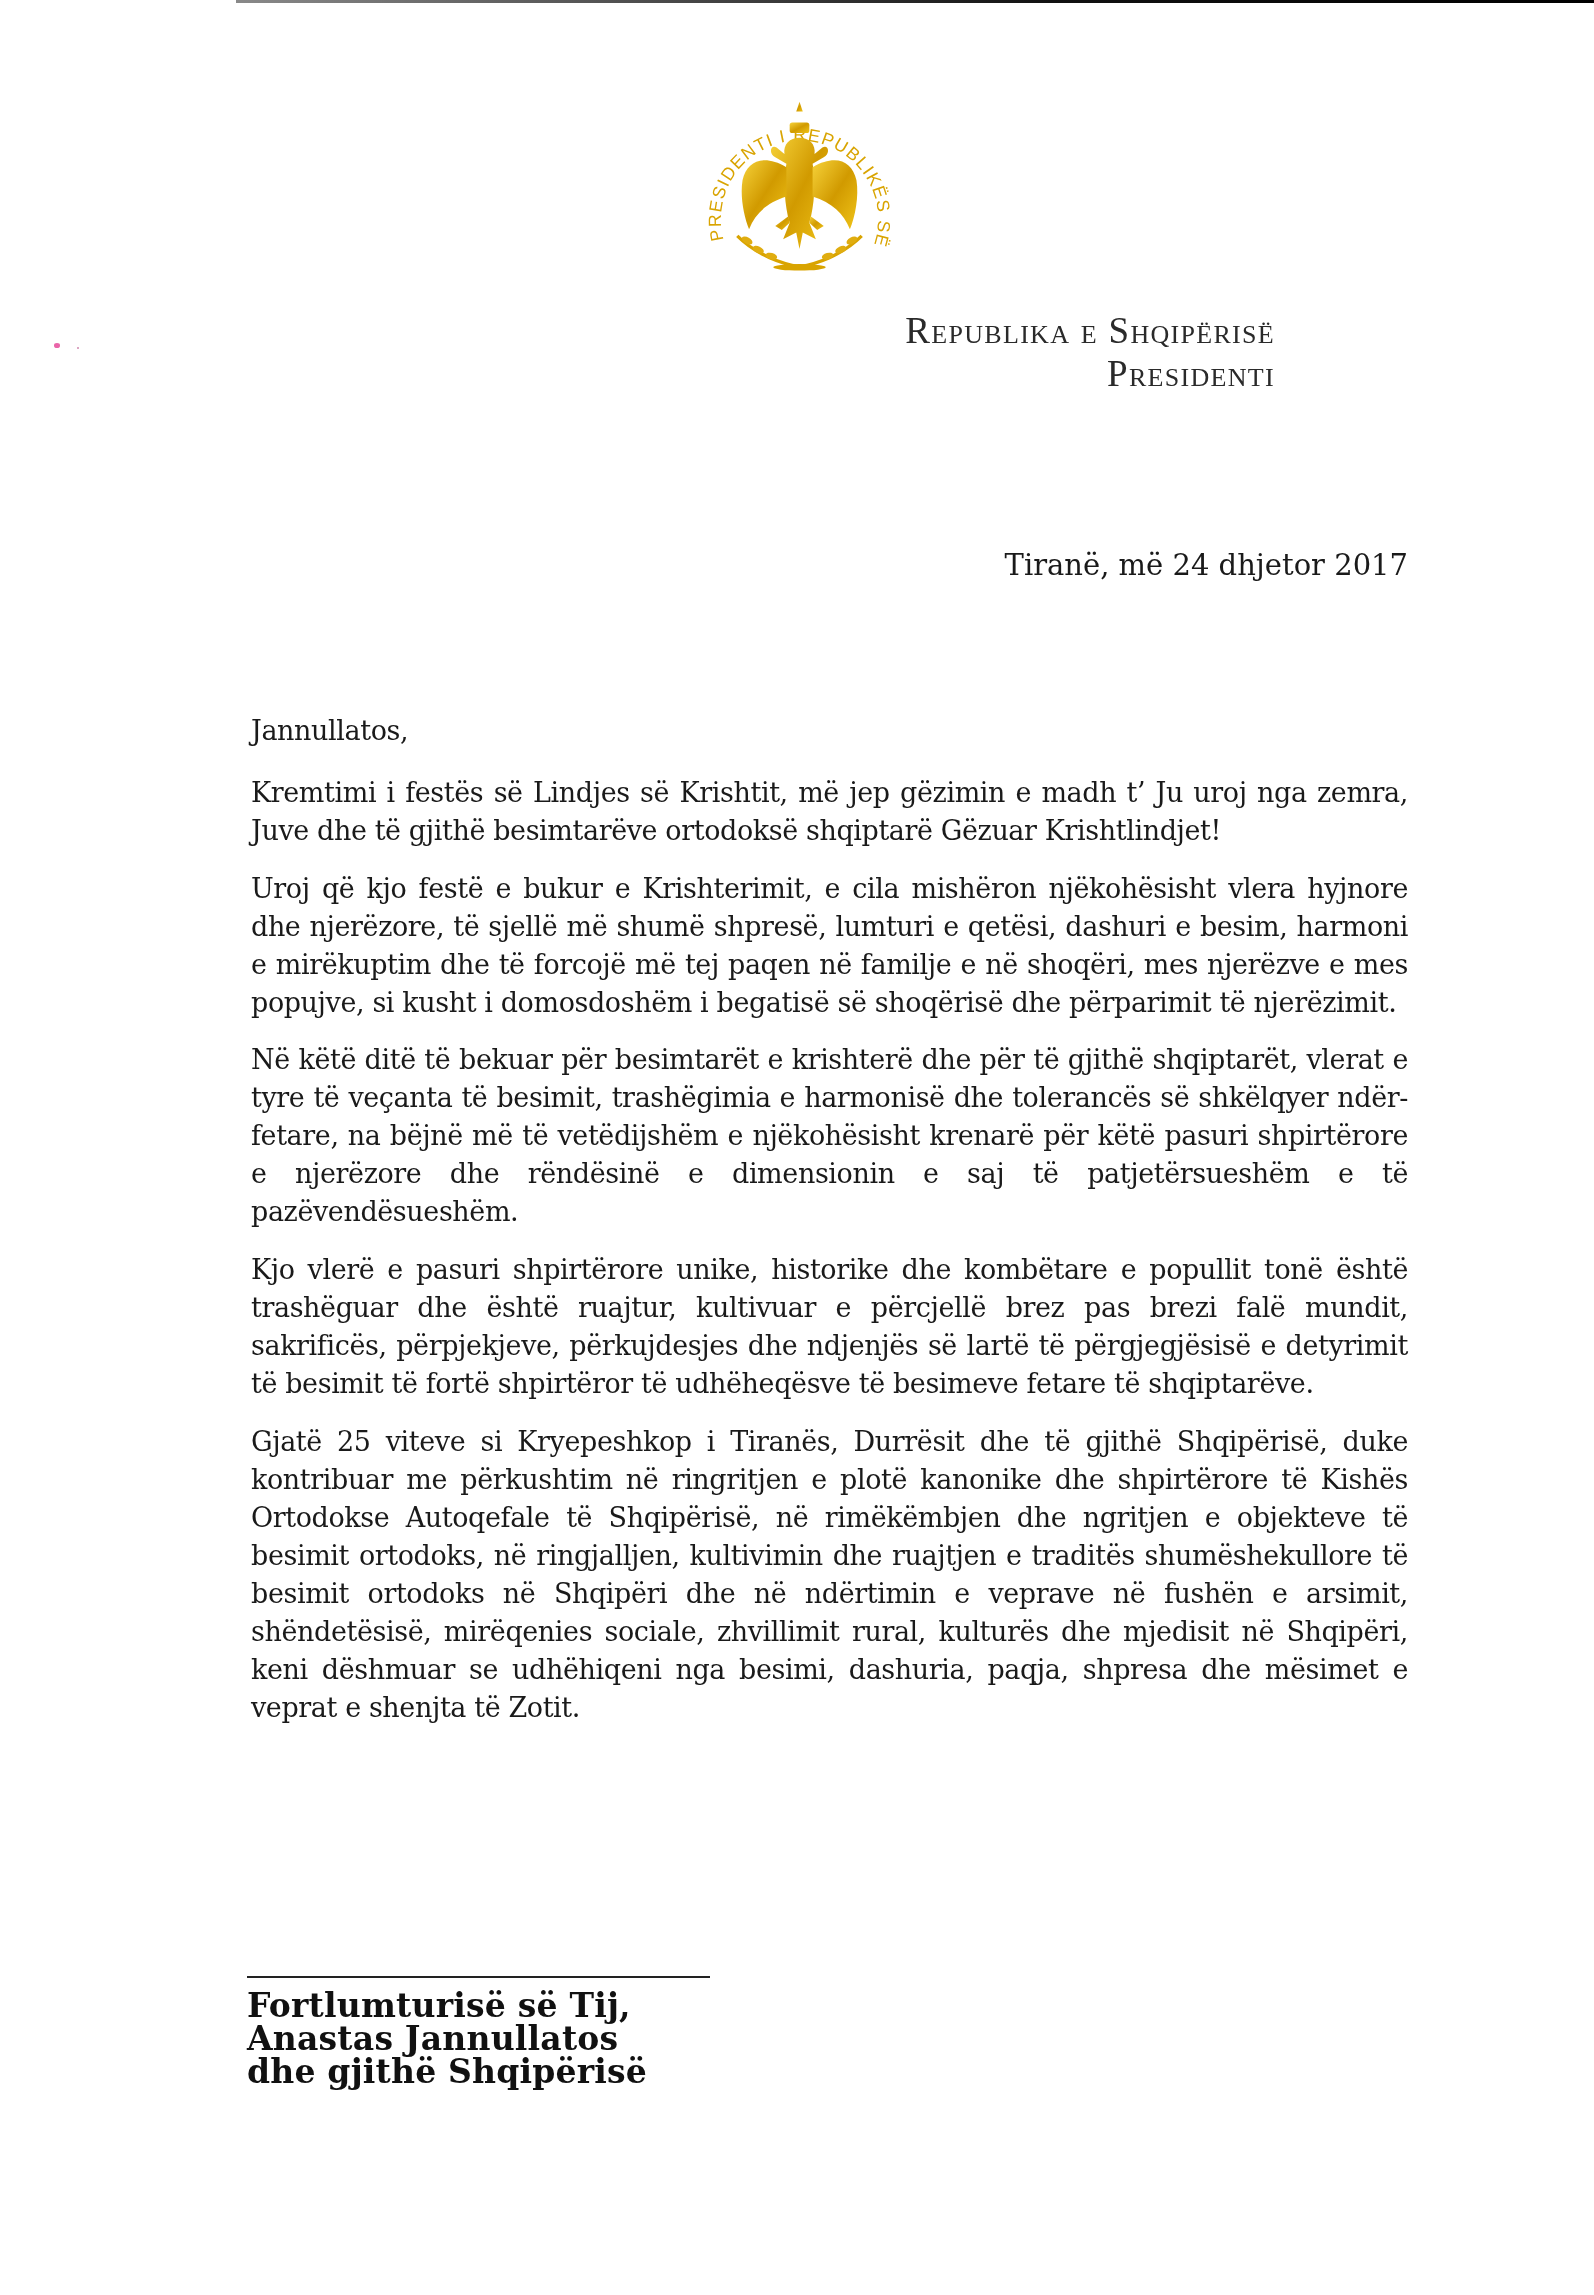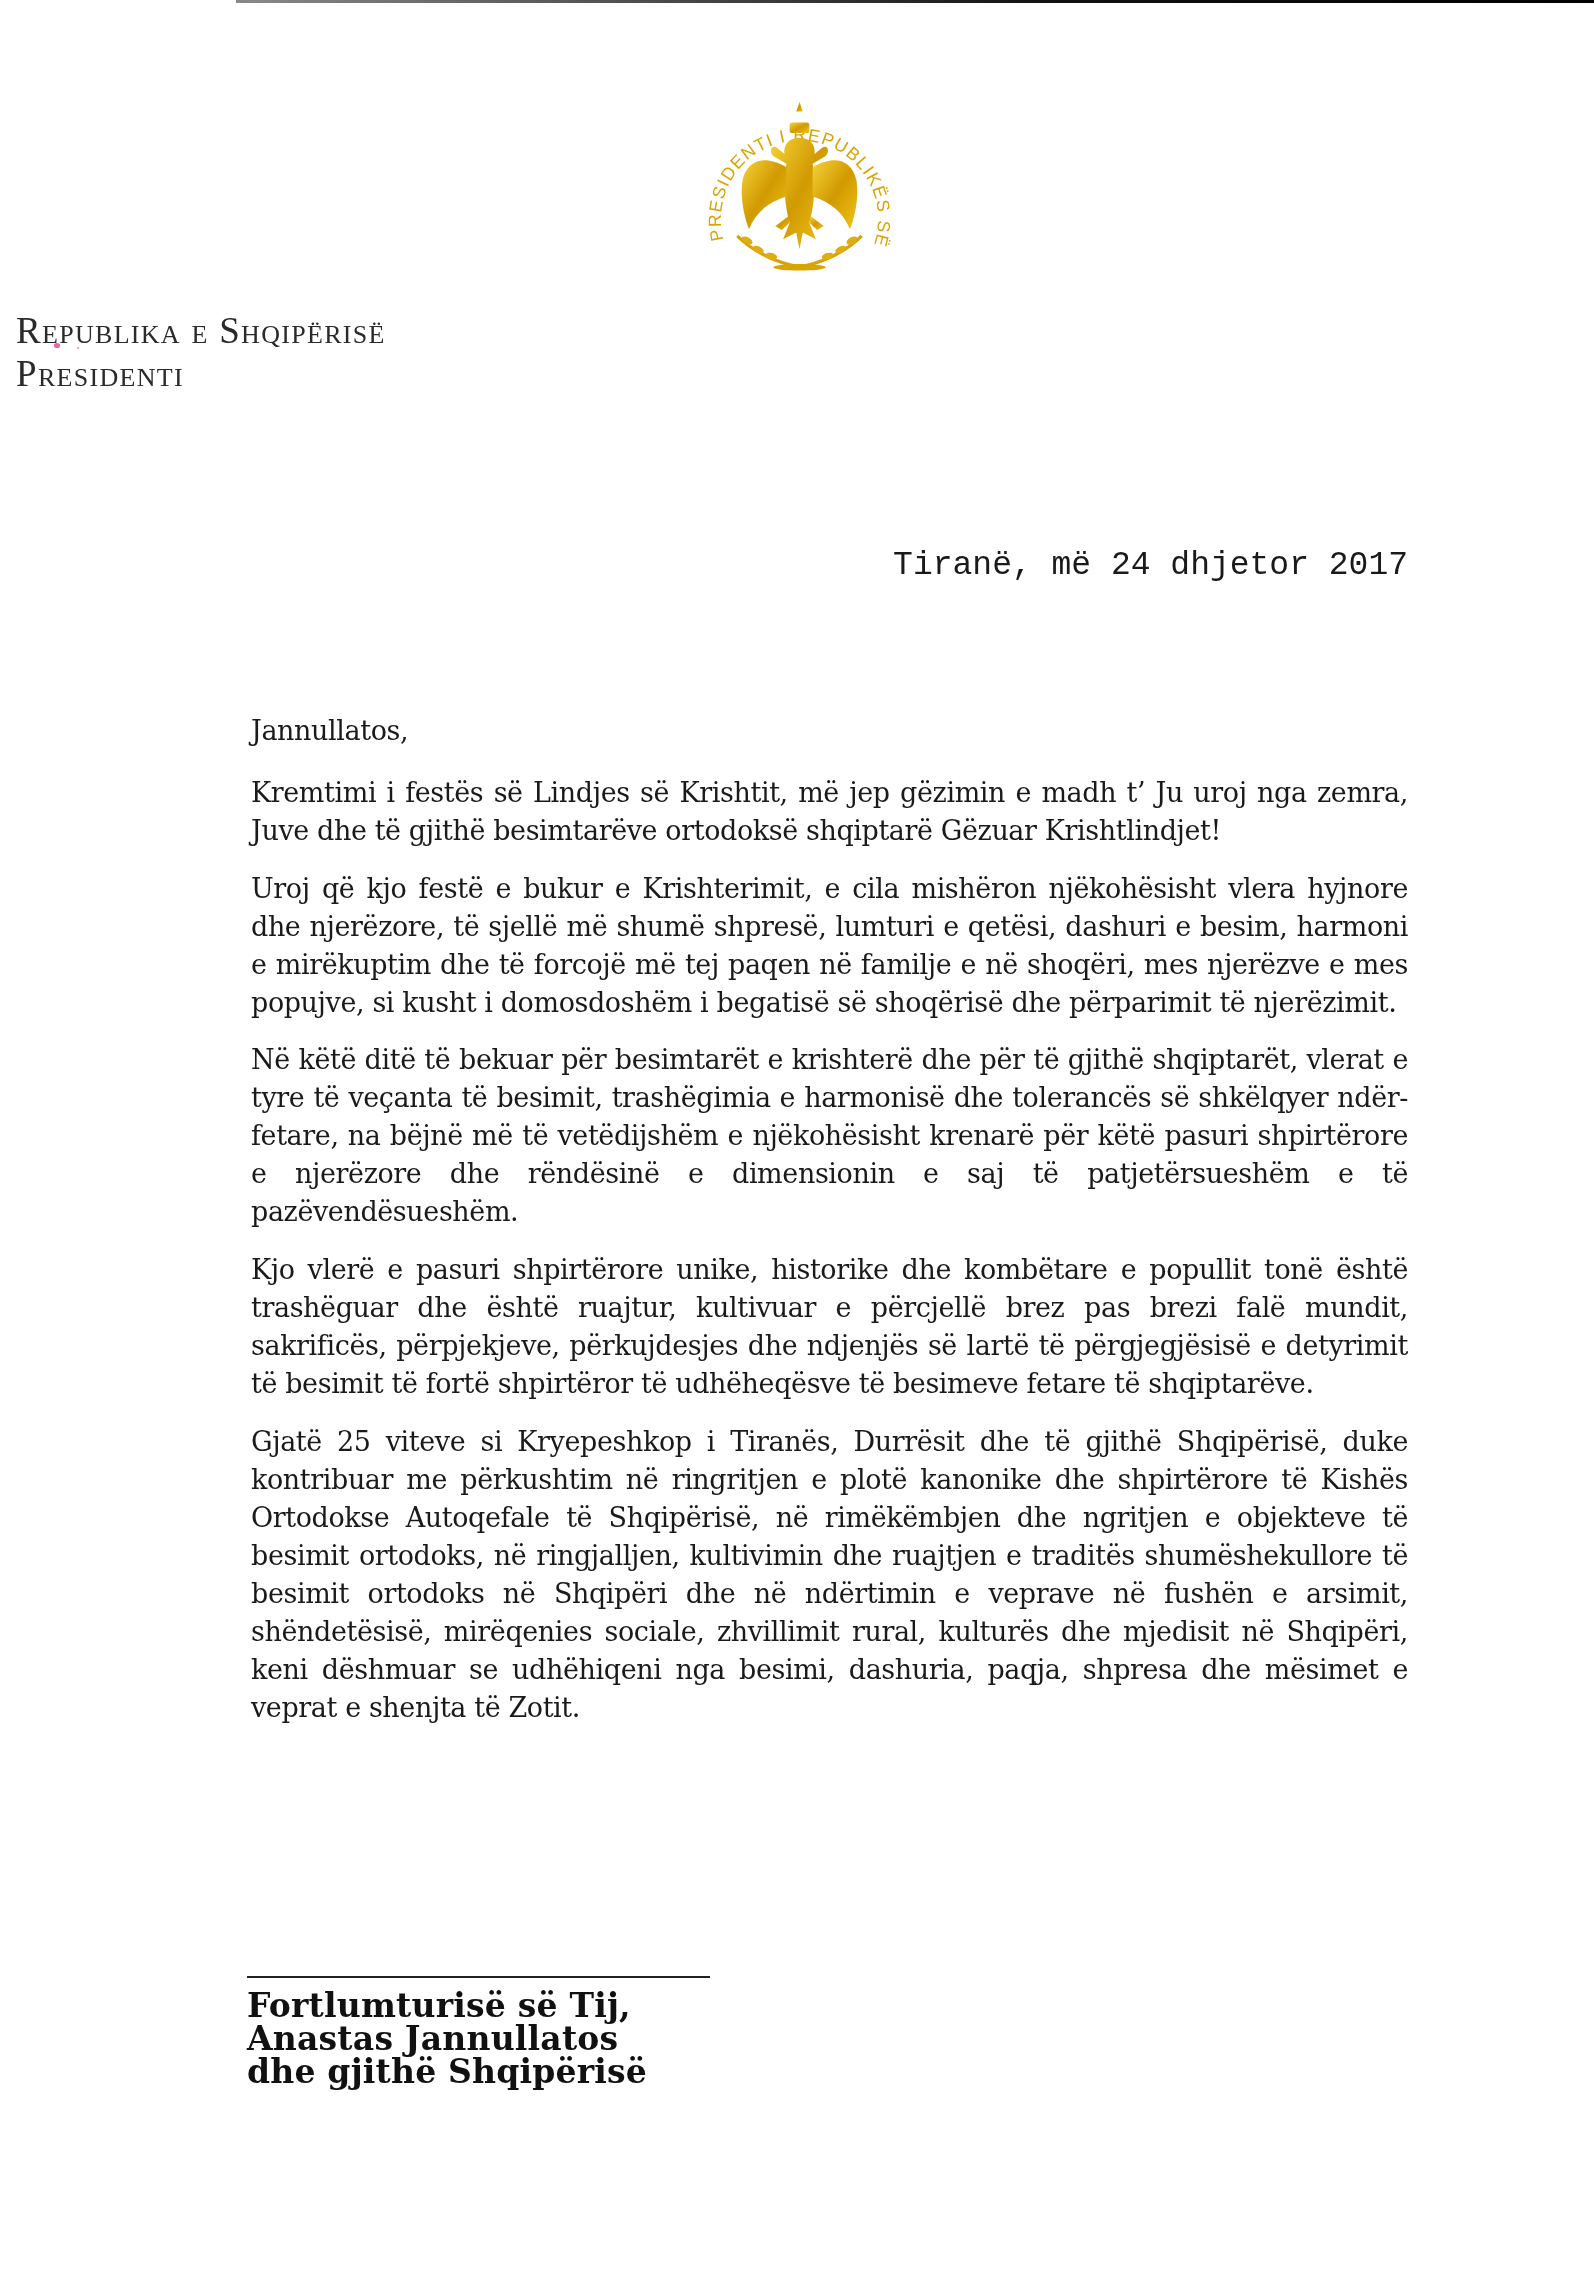--- a/index.html
+++ b/index.html
@@ -11,29 +11,29 @@
     position: absolute; left: 236px; top: 0; width: 1358px; height: 3.3px;
     background: linear-gradient(to right, rgba(40,40,40,0.55), #111 60%, #000);
   }
   .speck { position: absolute; left: 54px; top: 343px; width: 5.9px; height: 4.6px;
     border-radius: 50%; background: #e64a9a; opacity: 0.85; }
   .speck2 { position: absolute; left: 77px; top: 347px; width: 2px; height: 2px;
     border-radius: 50%; background: #b03a7a; opacity: 0.6; }
 
   .seal { position: absolute; left: 691px; top: 82px; width: 217px; height: 203px; }
   .letterhead {
-    position: absolute; left: 16px; width: 1270px; top: 309px; text-align: left;
+    position: absolute; left: 5px; width: 1270px; top: 309px; text-align: right;
     font-family: "Liberation Serif", "DejaVu Serif", serif; color: #2a2a2a;
     letter-spacing: 1.3px; font-variant: small-caps;
   }
   .letterhead .l1 { font-size: 37px; line-height: 43px; }
   .letterhead .l2 { font-size: 37px; line-height: 43px; }
 
   .date {
-    position: absolute; right: 186px; top: 546px; font-size: 33px; line-height: 39px; font-family: Liberation Mono, monospace;
+    position: absolute; right: 186px; top: 546px; font-size: 29px; line-height: 39px;
   }
   .body {
     position: absolute; left: 251px; top: 712px; width: 1157px;
     font-size: 27px; line-height: 38px; letter-spacing: -0.4px;
   }
   .body p { margin: 0 0 19.7px 0; text-align: justify; }
   .body p.salutation { margin-bottom: 24px; text-align: left; }
 
   .rule {
     position: absolute; left: 247px; top: 1976px; width: 463px; height: 2px; background: #222;

